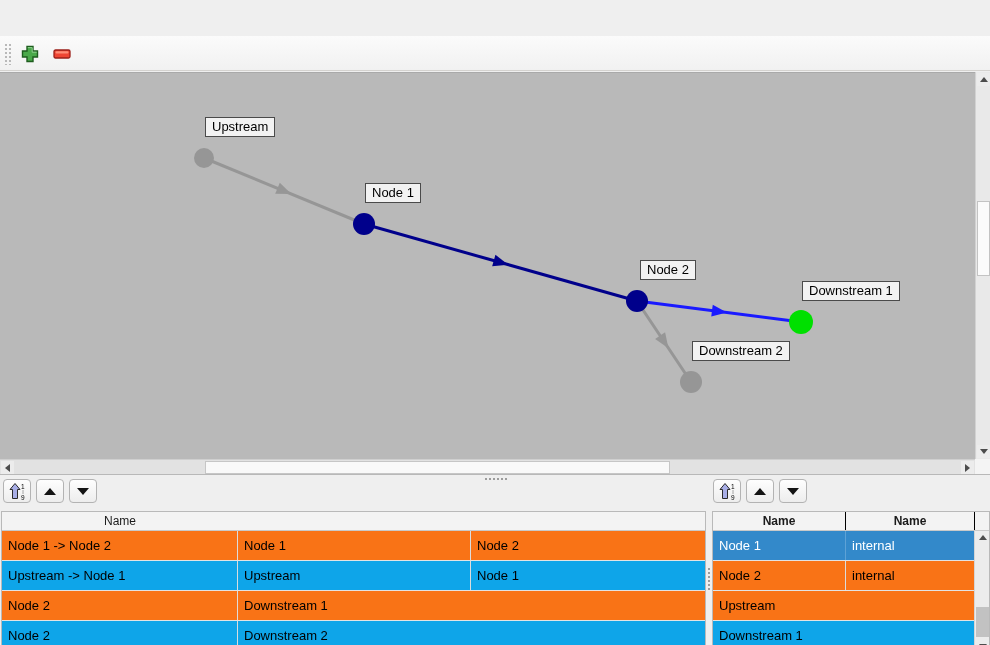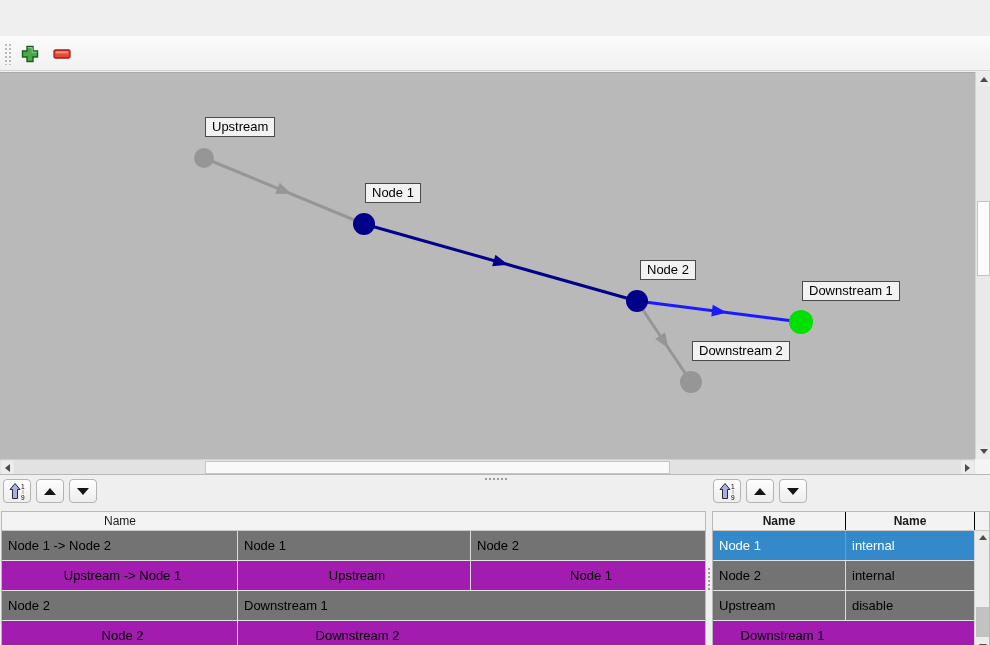--- a/index.html
+++ b/index.html
@@ -67,24 +67,24 @@
   .tbl { position:absolute; top:475px; background:#fff; border:1px solid #b9b9b9; }
   .tbl.edges { left:1px; width:705px; height:145px; }
   .tbl.nodes { left:712px; width:278px; height:143px; }
   .thead { display:grid; height:19px; background:#f3f3f3; border-bottom:1px solid #c9c9c9; }
   .tbl.edges .thead { grid-template-columns:236px 233px 234px; }
   .tbl.nodes .thead { grid-template-columns:133px 129px 14px; }
   .th { font-size:12px; color:#1a1a1a; text-align:center; line-height:18px;
         border-right:1px solid #000000; overflow:hidden; }
   .tbl.nodes .th { font-weight:bold; }
   .th:last-child { border-right:none; }
-  .trow { display:grid; height:30px; border-bottom:1px solid #e3e3e3; background:#737373; }
+  .trow { display:grid; height:30px; border-bottom:1px solid #e3e3e3; background:#f97316; }
   .tbl.edges .trow { grid-template-columns:236px 233px 234px; }
   .tbl.nodes .trow { grid-template-columns:133px 129px; width:262px; }
-  .trow.alt { background:#a21caf;text-align:center; }
+  .trow.alt { background:#0ea5e9; }
   .td { font-size:13px; color:#000; padding:7px 0 0 6px; border-right:1px solid #dcdcdc;
         white-space:nowrap; overflow:hidden; }
   .td:last-child { border-right:none; }
   .trow.sel { background:#3389ca; }
   .trow.sel .td { color:#fff; border-right-color:#5ea2d6; }
 
   
   .ntbl-scroll { position:absolute; right:0; top:19px; width:15px; height:122px;
                  background:#ececec; border-left:1px solid #d5d5d5; }
   .ntbl-thumb { position:absolute; left:1px; top:76px; width:13px; height:30px; background:#c2c2c2; }
@@ -236,21 +236,20 @@
     <div class="trow sel">
       <div class="td">Node 1</div>
       <div class="td">internal</div>
     </div>
     <div class="trow">
       <div class="td">Node 2</div>
       <div class="td">internal</div>
     </div>
     <div class="trow">
       <div class="td">Upstream</div>
-      <div class="td">disable</div>
     </div>
     <div class="trow alt">
       <div class="td">Downstream 1</div>
     </div>
     <div class="ntbl-scroll">
       <div class="sbtn" style="left:1px; top:0; width:13px; height:13px;">
           <div class="tri-up"></div>
         </div>
       <div class="ntbl-thumb"></div>
       <div class="sbtn" style="left:1px; bottom:0; width:13px; height:13px;">

